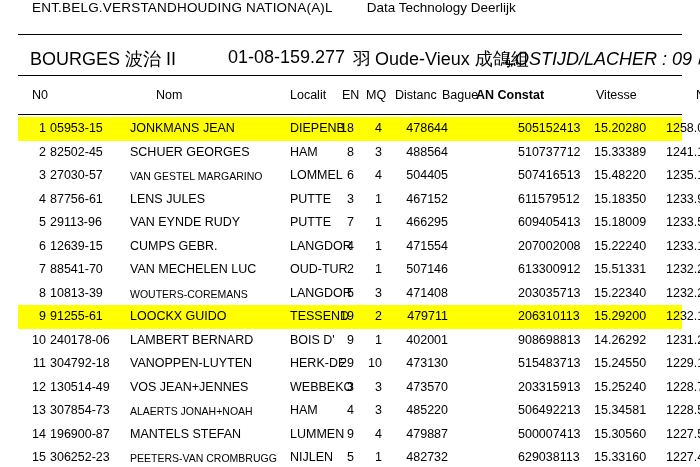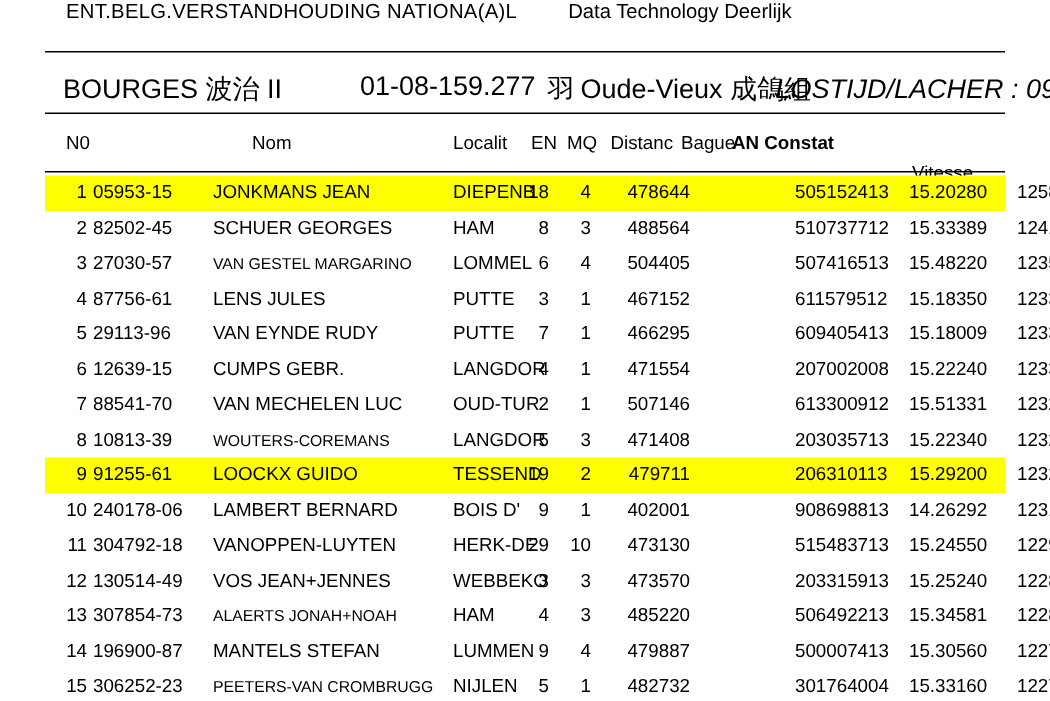--- a/index.html
+++ b/index.html
@@ -12,21 +12,21 @@
     background: #ffffff;
     font-family: "Liberation Sans", sans-serif;
     color: #000000;
     overflow: hidden;
   }
   .page {
     position: relative;
     width: 700px;
     height: 467px;
     box-sizing: border-box;
-    padding: 0 30px;
+    padding: 0 18px;
   }
   
   .header-row {
     display: flex;
     align-items: baseline;
     height: 34px;
     padding-left: 14px;
   }
   .doc-title {
     font-size: 13.5px;
@@ -73,21 +73,21 @@
     white-space: nowrap;
   }
   .h-no       { left: 14px; }
   .h-nom      { left: 138px; }
   .h-localit  { left: 272px; }
   .h-en       { left: 324px; }
   .h-mq       { left: 348px; }
   .h-distanc  { left: 377px; }
   .h-bague    { left: 424px; }
   .h-anconst  { left: 458px; font-weight: bold; }
-  .h-vitesse  { left: 578px; margin-top: 20px; }
+  .h-vitesse  { left: 578px; }
   .h-nos      { left: 678px; }
 
   
   .results {
     position: relative;
     margin-top: 2px;
   }
   .row {
     position: relative;
     height: 23.5px;
@@ -322,19 +322,19 @@
         <div class="c c-no">1227.54</div>
       </div>
       <div class="row">
         <div class="c c-rank">15</div>
         <div class="c c-ring">306252-23</div>
         <div class="c c-name small">PEETERS-VAN CROMBRUGG</div>
         <div class="c c-loc">NIJLEN</div>
         <div class="c c-en">5</div>
         <div class="c c-mq">1</div>
         <div class="c c-dist">482732</div>
-        <div class="c c-an">301764004</div>
+        <div class="c c-an">629038113</div>
         <div class="c c-vit">15.33160</div>
         <div class="c c-no">1227.49</div>
       </div>
     </div>
 
 </div>
 
 </body></html>

